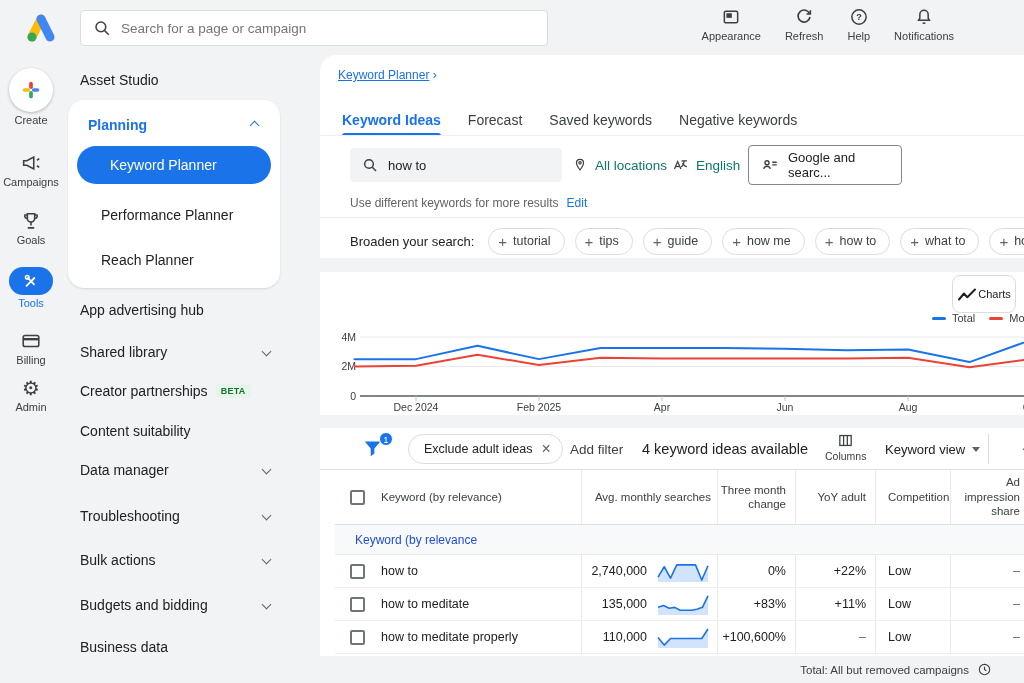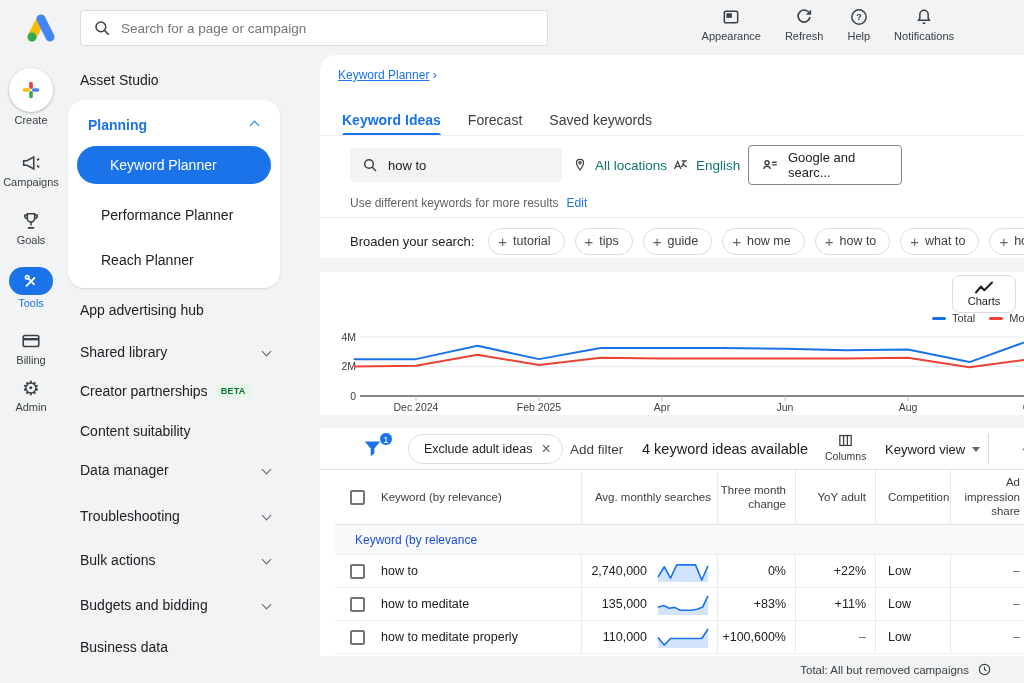--- a/index.html
+++ b/index.html
@@ -100,21 +100,21 @@
     display:flex; align-items:center; gap:6px; height:27px; border:1px solid #dadce0;
     border-radius:15px; padding:0 13px 0 9px; font-size:12.5px; color:#3c4043; cursor:pointer; white-space:nowrap;
   }
   .chip .plus { font-size:15px; color:#5f6368; line-height:1; }
 
   .gap { position:absolute; left:0; right:0; background:#f1f3f4; }
   .gap1 { top:203px; height:14px; } .gap2 { top:360px; height:13px; }
 
   .charts-btn {
     position:absolute; left:632px; top:220px; width:64px; height:38px; border:1px solid #dadce0;
-    border-radius:8px; display:flex; flex-direction:column; align-items:center; justify-content:center;
+    border-radius:8px; display:flex; align-items:center; justify-content:center;
     gap:1px; cursor:pointer; background:#fff;
   }
   .charts-btn .lbl { font-size:11px; color:#202124; }
   .legend { position:absolute; left:612px; top:257px; display:flex; gap:14px; align-items:center; }
   .legend-item { display:flex; gap:6px; align-items:center; font-size:11px; color:#3c4043; }
   .legend-swatch { width:14px; height:3px; border-radius:2px; }
   #trend-chart { position:absolute; left:16px; top:270px; width:700px; height:88px; }
 
   .filterbar { position:absolute; left:0; right:0; top:373px; height:42px; border-bottom:1px solid #e0e0e0; background:#fff; }
   .funnel-wrap { position:absolute; left:42px; top:9px; width:24px; height:24px; cursor:pointer; }
@@ -339,20 +339,21 @@
 
     <div class="breadcrumb">
       <span class="bc-link">Keyword Planner</span>
       <span>›</span>
     </div>
 
     <div class="tabs">
       <div class="tab active">Keyword Ideas</div>
       <div class="tab">Forecast</div>
       <div class="tab">Saved keywords</div>
+      <div class="tab">Negative keywords</div>
     </div>
     <div class="tabs-border"></div>
 
     <div class="kw-input">
       <span>
         <svg width="16" height="16" viewBox="0 0 24 24" fill="none" stroke="#3c4043" stroke-width="2.2">
           <circle cx="10.5" cy="10.5" r="6.5"></circle>
             <path d="M15.5 15.5L21 21"></path>
         </svg>
       </span>

